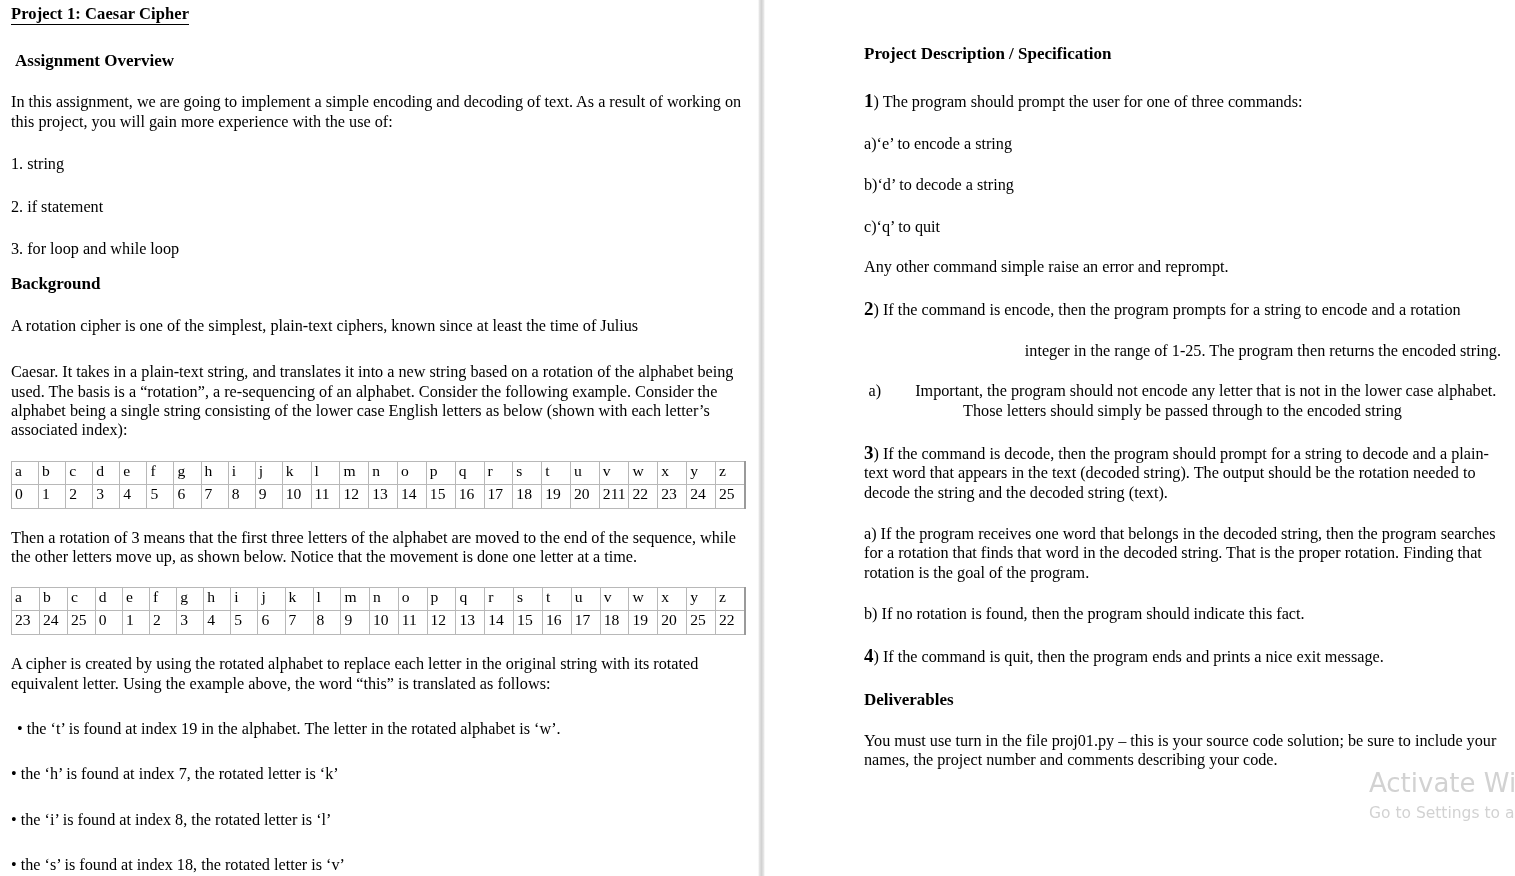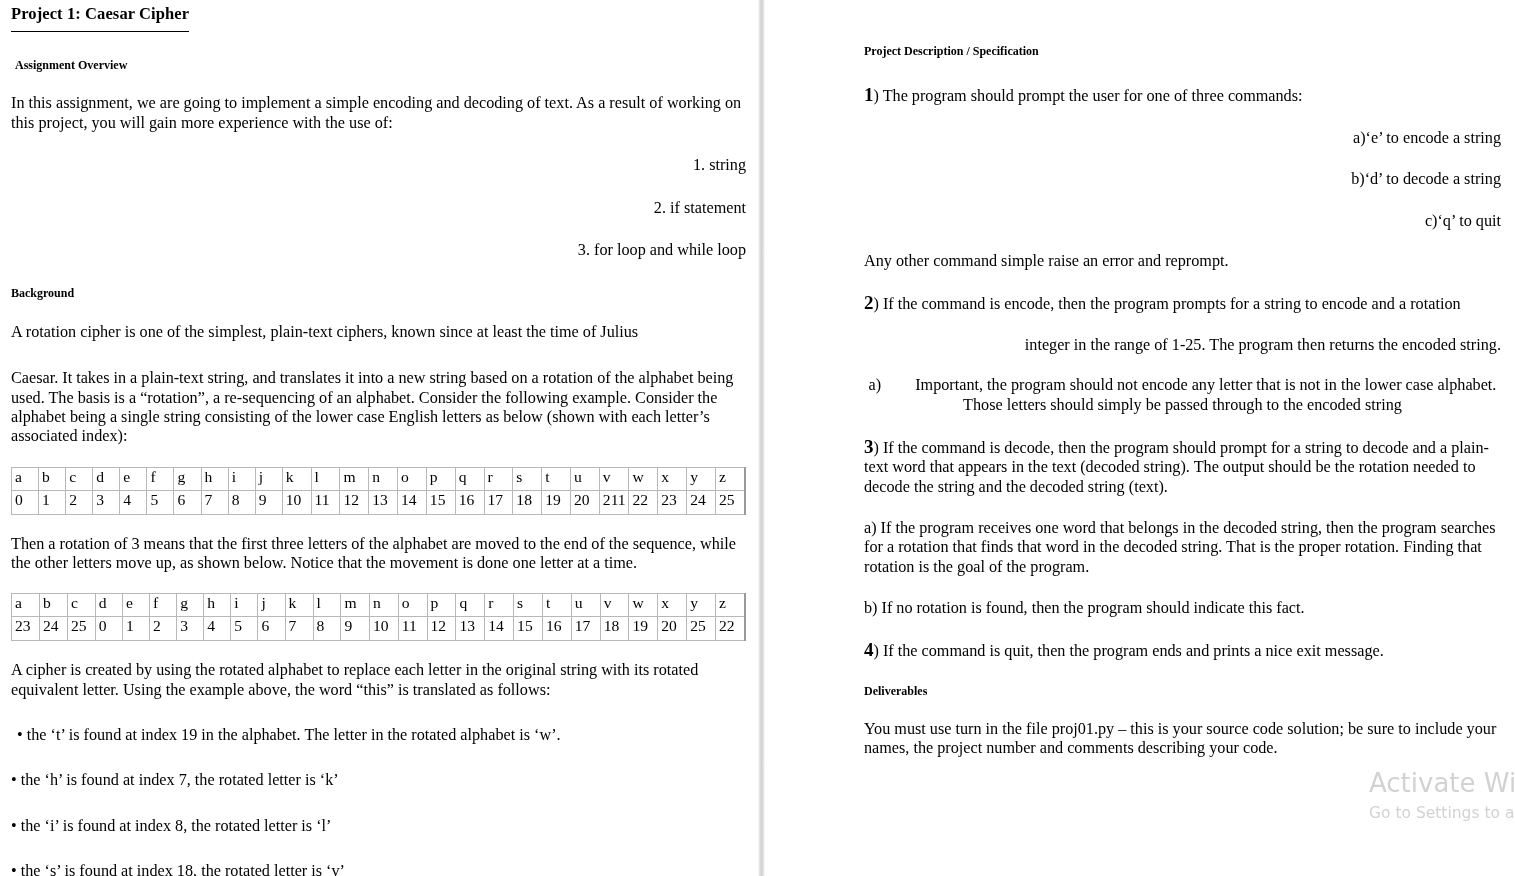--- a/index.html
+++ b/index.html
@@ -44,47 +44,46 @@
   .col-inner-right { padding: 0 14px 0 99px; }
 
   
   .doc-title {
     font-size: 16.5px;
     font-weight: bold;
     line-height: 1.15;
     margin: 5px 0 0 0;
     display: inline-block;
     border-bottom: 1.6px solid #000;
-    padding-bottom: 7px;
+    padding-bottom: 0px;
     letter-spacing: .1px;
   }
   .title-wrap { display: block; margin-bottom: 0; }
 
   .head2 {
-    font-size: 12px;
+    font-size: 17px;
     font-weight: bold;
     margin: 26px 0 0 0;
     line-height: 1.2;
   }
   .head2.indent-sp { padding-left: 4px; }
 
   .para {
     font-size: 16.2px;
     line-height: 1.195;
     margin: 22px 0 0 0;
     text-align: left;
   }
   .para.tight  { margin-top: 20px; }
   .para.gap-lg { margin-top: 27px; }
 
   .listline {
     font-size: 16.2px;
     line-height: 1.2;
     margin: 23px 0 0 0;
-    text-align: right;
   }
 
   .bullet-line {
     font-size: 16.2px;
     line-height: 1.2;
     margin: 26px 0 0 0;
   }
   .bullet-line.first { padding-left: 6px; }
 
   .numlead {
@@ -154,21 +153,21 @@
       </div>
 
       <div class="head2 indent-sp"> Assignment Overview</div>
 
       <p class="para">In this assignment, we are going to implement a simple encoding and decoding of text. As a result of working on this project, you will gain more experience with the use of:</p>
 
       <p class="listline">1. string</p>
       <p class="listline">2. if statement</p>
       <p class="listline">3. for loop and while loop</p>
 
-      <div class="head2" style="margin-top:26px;">Background</div>
+      <div class="head2" style="margin-top:15px;">Background</div>
 
       <p class="para">A rotation cipher is one of the simplest, plain-text ciphers, known since at least the time of Julius</p>
 
       <p class="para gap-lg">Caesar. It takes in a plain-text string, and translates it into a new string based on a rotation of the alphabet being used. The basis is a “rotation”, a re-sequencing of an alphabet. Consider the following example. Consider the alphabet being a single string consisting of the lower case English letters as below (shown with each letter’s associated index):</p>
 
       <table class="alpha-table" id="table-plain-alphabet">
         <tbody>
           <tr class="row-letters">
               <td style="width: 25px;">a</td>
               <td style="width: 25px;">b</td>

